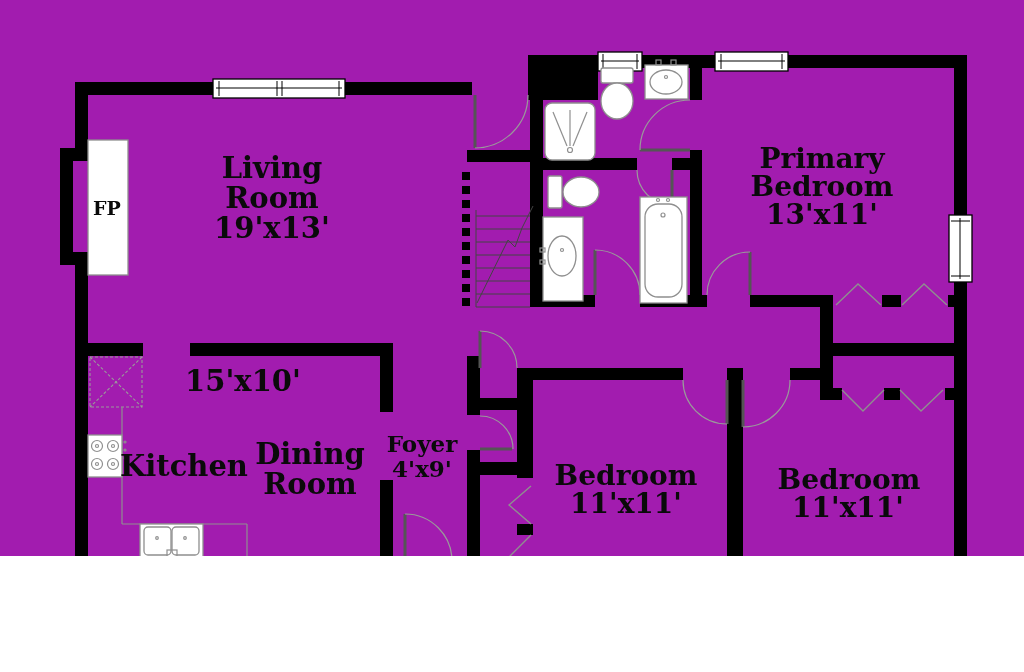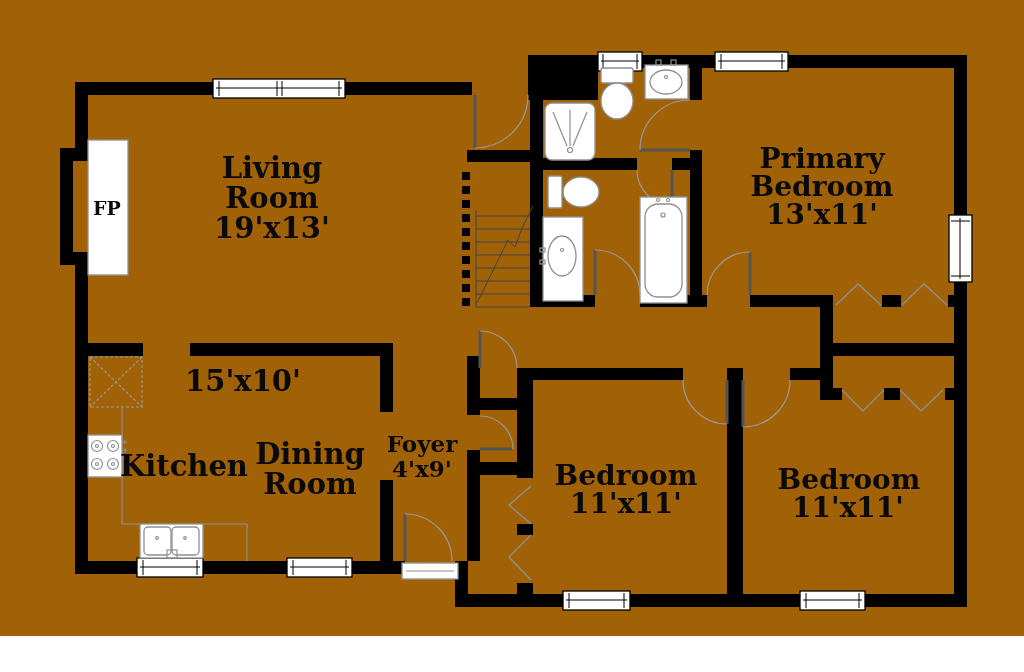--- a/index.html
+++ b/index.html
@@ -1,16 +1,16 @@
 <!DOCTYPE html>
 <html><head>
 <meta charset="utf-8">
 <style>
   html,body{margin:0;padding:0;background:#ffffff;}
-  #app{position:relative;width:1024px;height:636px;background:#a16207;overflow:hidden;}
+  #app{position:relative;width:1024px;height:556px;background:#a21caf;overflow:hidden;}
   svg{position:absolute;left:0;top:0;}
   .wall{fill:#000000;stroke:none;}
   .mass{fill:#000000;}
   .fix{fill:#ffffff;stroke:#8f8f8f;stroke-width:1.3;}
   .fixl{fill:none;stroke:#8f8f8f;stroke-width:1.2;}
   .dash{fill:none;stroke:#9a9a9a;stroke-width:1.1;stroke-dasharray:3,2;}
   .door{fill:none;stroke:#9a9a9a;stroke-width:1.2;}
   .leaf{stroke:#555555;stroke-width:3;}
   .win{fill:#ffffff;stroke:#000000;stroke-width:1.3;}
   .winl{stroke:#000000;stroke-width:1;}

